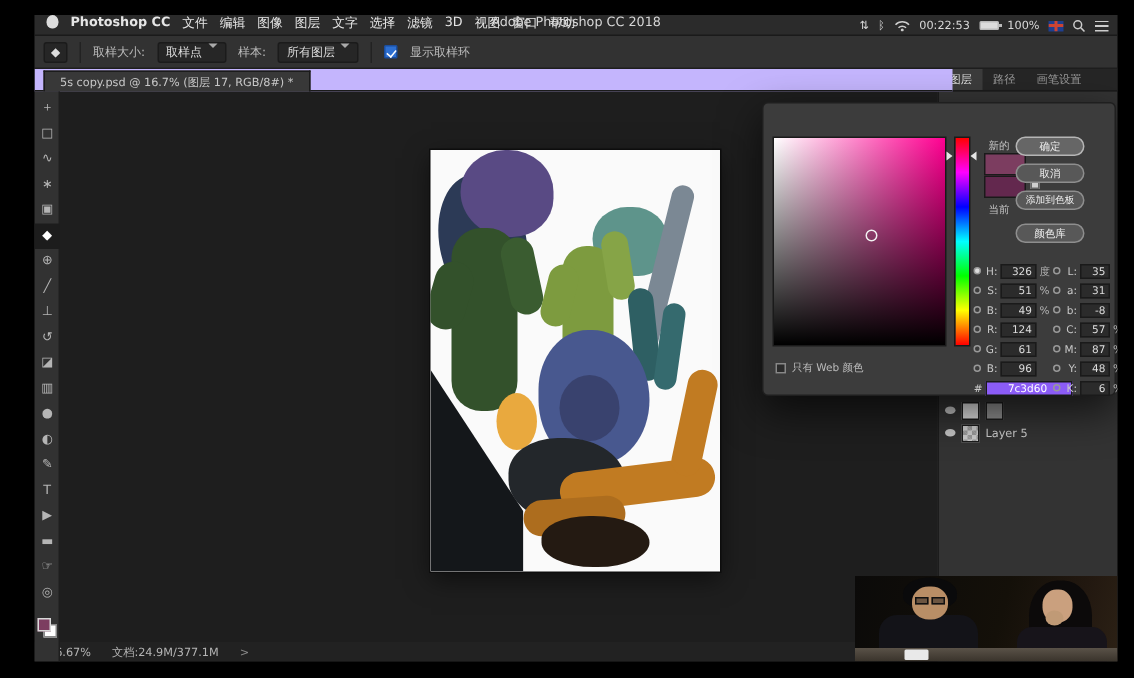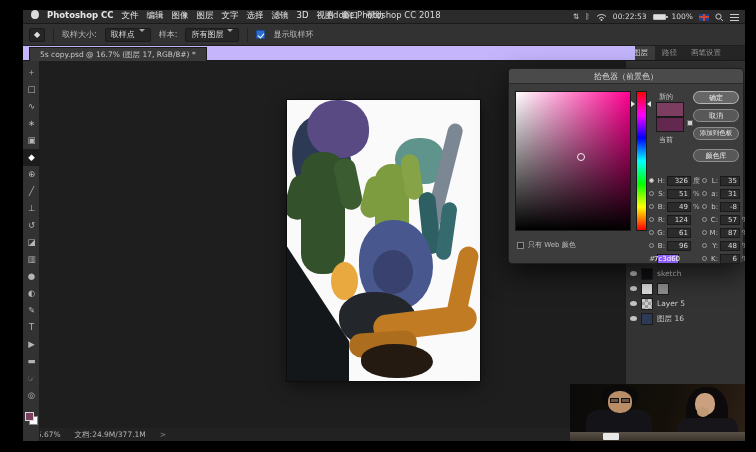--- a/index.html
+++ b/index.html
@@ -103,32 +103,32 @@
 .cp-marker{position:absolute;left:68px;top:84px;width:8px;height:8px;border:1px solid #f2f2f2;border-radius:50%;z-index:2}
 .cp-hue{position:absolute;left:127px;top:22px;width:11px;height:140px;border:1px solid #1a1a1a;
   background:linear-gradient(to bottom,#f00 0%,#f0f 16.6%,#00f 33.3%,#0ff 50%,#0f0 66.6%,#ff0 83.3%,#f00 100%)}
 .hue-al{position:absolute;left:122px;top:32px;width:0;height:0;border-top:3px solid transparent;border-bottom:3px solid transparent;border-left:4px solid #e5e5e5}
 .hue-ar{position:absolute;left:138px;top:32px;width:0;height:0;border-top:3px solid transparent;border-bottom:3px solid transparent;border-right:4px solid #e5e5e5}
 .sw-lab{position:absolute;color:#c4c4c4}
 .sw{position:absolute;left:147px;width:28px;height:15px;border:1px solid #1a1a1a}
 .sw-new{top:33px;background:#7c3d60}
 .sw-cur{top:48px;background:#63284e}
 .cube{position:absolute;left:178px;top:51px;width:6px;height:6px;background:#cfcfcf;border:1px solid #666}
-.cp-btn{position:absolute;left:184px;width:46px;height:13px;background:#585858;border:1px solid #8e8e8e;border-radius:7px;
+.cp-btn{position:absolute;left:168px;width:46px;height:13px;background:#585858;border:1px solid #8e8e8e;border-radius:7px;
   color:#eee;display:flex;align-items:center;justify-content:center;font-size:7px;white-space:nowrap}
 .cp-btn.primary{border-color:#b5b5b5;background:#666}
 .cp-row{position:absolute;display:flex;align-items:center;gap:2px;height:11px}
 .col-l{left:140px}.col-r{left:193px}
 .radio{width:5px;height:5px;border:1px solid #999;border-radius:50%;flex:0 0 auto}
 .radio.checked{background:#ddd}
 .flabel{width:9px;text-align:right;color:#c8c8c8;flex:0 0 auto}
 .fbox{width:24px;height:10px;background:#2b2b2b;border:1px solid #1a1a1a;color:#ddd;
   display:flex;align-items:center;justify-content:flex-end;padding-right:2px;flex:0 0 auto}
 .col-r .fbox{width:20px}
-.fbox.hex{width:22px;background:#8b5cf6;color:#fff;justify-content:center}
+.fbox.hex{width:58px;background:#8b5cf6;color:#fff;justify-content:center}
 .funit{color:#b5b5b5}
 .cp-web{position:absolute;left:8px;top:171px;display:flex;align-items:center;gap:4px;color:#bbb}
 .cbox{width:7px;height:7px;border:1px solid #888;background:#2b2b2b}
 
 
 .statusbar{position:absolute;left:0;top:418px;width:602px;height:13px;background:#222;z-index:3;
   display:flex;align-items:center;gap:14px;padding-left:9px;font-size:7.5px;color:#b5b5b5}
 .sb-chev{color:#888}
 
 
@@ -264,44 +264,33 @@
 
   <div class="panels">
     <div class="ptabs">
       <span class="ptab active">图层</span>
       <span class="ptab">路径</span>
       <span class="ptab">画笔设置</span>
     </div>
     <div class="layerlist">
       <div class="lrow">
         <span class="eye"></span>
-        <span class="lthumb lt0"></span>
-        <span>sketch</span>
-      </div>
-      <div class="lrow">
-        <span class="eye"></span>
         <span class="lthumb lt1a"></span>
         <span class="lthumb lt1b"></span>
         <span></span>
       </div>
       <div class="lrow">
         <span class="eye"></span>
         <span class="lthumb checker"></span>
         <span>Layer 5</span>
       </div>
-      <div class="lrow">
-        <span class="eye"></span>
-        <span class="lthumb lt7"></span>
-        <span>图层 16</span>
-      </div>
     </div>
   </div>
 
   <div class="dialog">
-    <div class="cp-title">拾色器（前景色）</div>
     <div class="cp-grad"></div>
     <div class="cp-marker"></div>
     <div class="cp-hue"></div>
     <div class="hue-al"></div>
     <div class="hue-ar"></div>
 
     <span class="sw-lab" style="left:150px;top:23px">新的</span>
     <div class="sw sw-new"></div>
     <div class="sw sw-cur"></div>
     <span class="sw-lab" style="left:150px;top:66px">当前</span>

